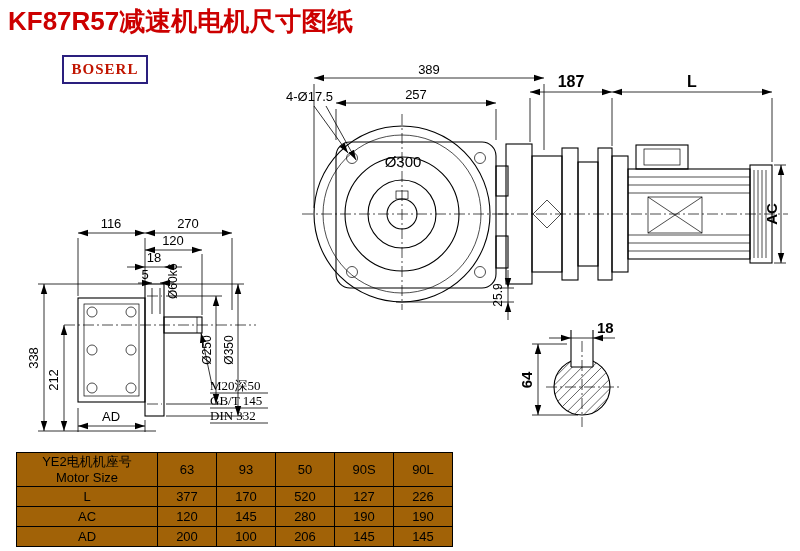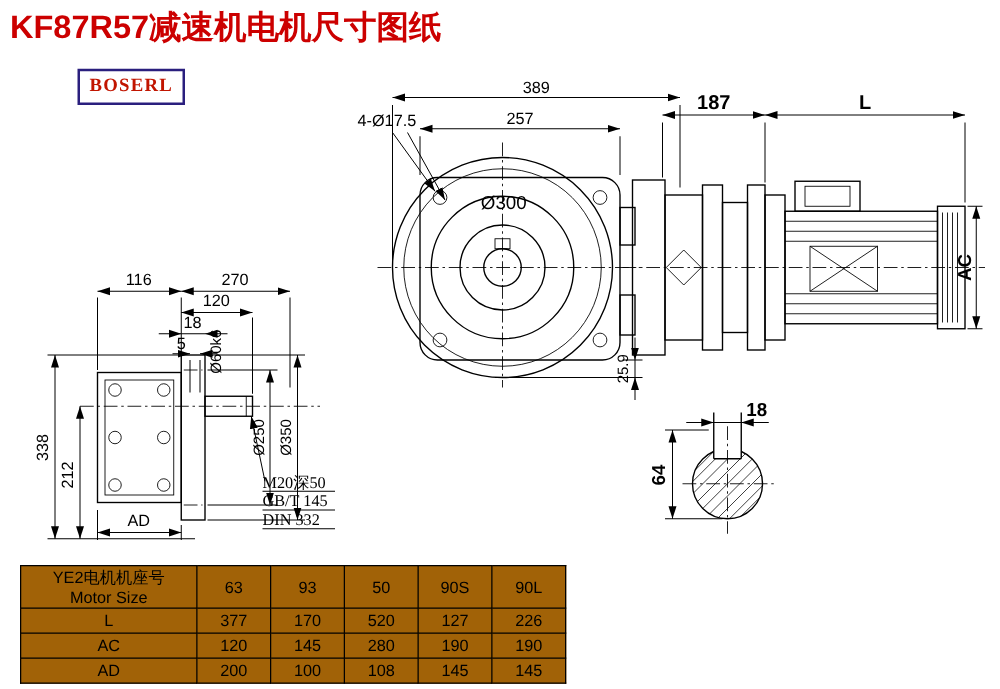--- a/index.html
+++ b/index.html
@@ -217,18 +217,18 @@
     <td class="val">120</td>
     <td class="val">145</td>
     <td class="val">280</td>
     <td class="val">190</td>
     <td class="val">190</td>
   </tr>
   <tr>
     <td class="lab">AD</td>
     <td class="val">200</td>
     <td class="val">100</td>
-    <td class="val">108</td>
+    <td class="val">206</td>
     <td class="val">145</td>
     <td class="val">145</td>
   </tr>
 </tbody>
   </table>
 
 </body></html>

